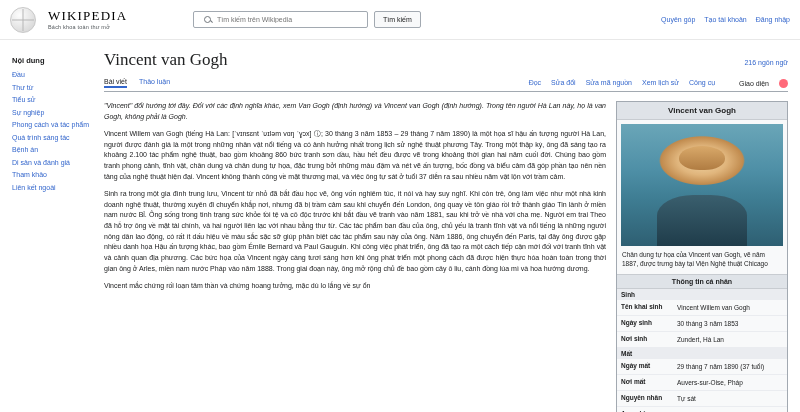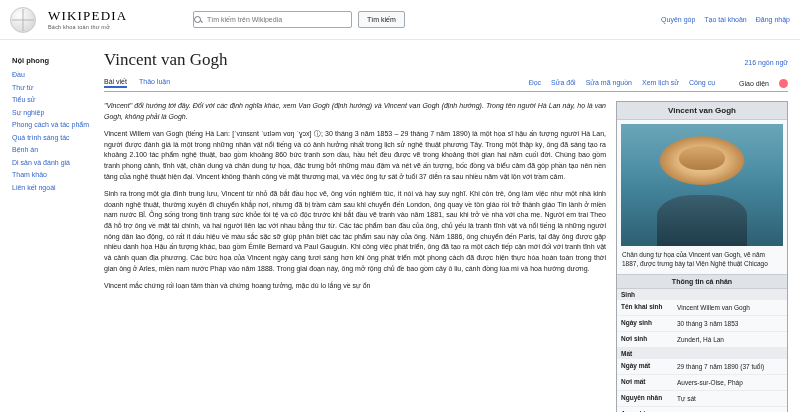--- a/index.html
+++ b/index.html
@@ -40,23 +40,23 @@
   }
   .wordmark { line-height: 1.1; }
   .wordmark .w1 {
     font-family: "Liberation Serif", serif;
     font-size: 13px; letter-spacing: 1.2px; color: #000;
   }
   .wordmark .w2 { font-size: 5.5px; color: #54595d; letter-spacing: .2px; }
 
   .search-area { display: flex; align-items: center; gap: 6px; }
   .search-box {
-    width: 159px; height: 17px;
+    width: 175px; height: 17px;
     border: 1px solid #a2a9b1; border-radius: 2px;
-    display: flex; align-items: center; padding: 0 0; gap: 4px;
+    display: flex; align-items: center; padding: 0 10px; gap: 4px;
     background: #fff;
   }
   .search-box input {
     border: 0; outline: 0; font-size: 7px; width: 100%;
     font-family: "Liberation Sans", sans-serif; color: #54595d; background: transparent;
   }
   .mag {
     width: 7px; height: 7px; border: 1px solid #72777d; border-radius: 50%;
     position: relative; flex: none;
   }
@@ -172,21 +172,21 @@
   <div class="header-right">
     <span>Quyên góp</span>
     <span>Tạo tài khoản</span>
     <span>Đăng nhập</span>
   </div>
 </div>
 
 <div class="layout">
 
   <div class="sidebar">
-    <h3>Nội phong</h3>
+    <h3>Nội dung</h3>
     <ul>
       <li>Đầu</li>
       <li>Thư từ</li>
       <li>Tiểu sử</li>
       <li>Sự nghiệp</li>
       <li>Phong cách và tác phẩm</li>
       <li>Quá trình sáng tác</li>
       <li>Bệnh án</li>
       <li>Di sản và đánh giá</li>
       <li>Tham khảo</li>

